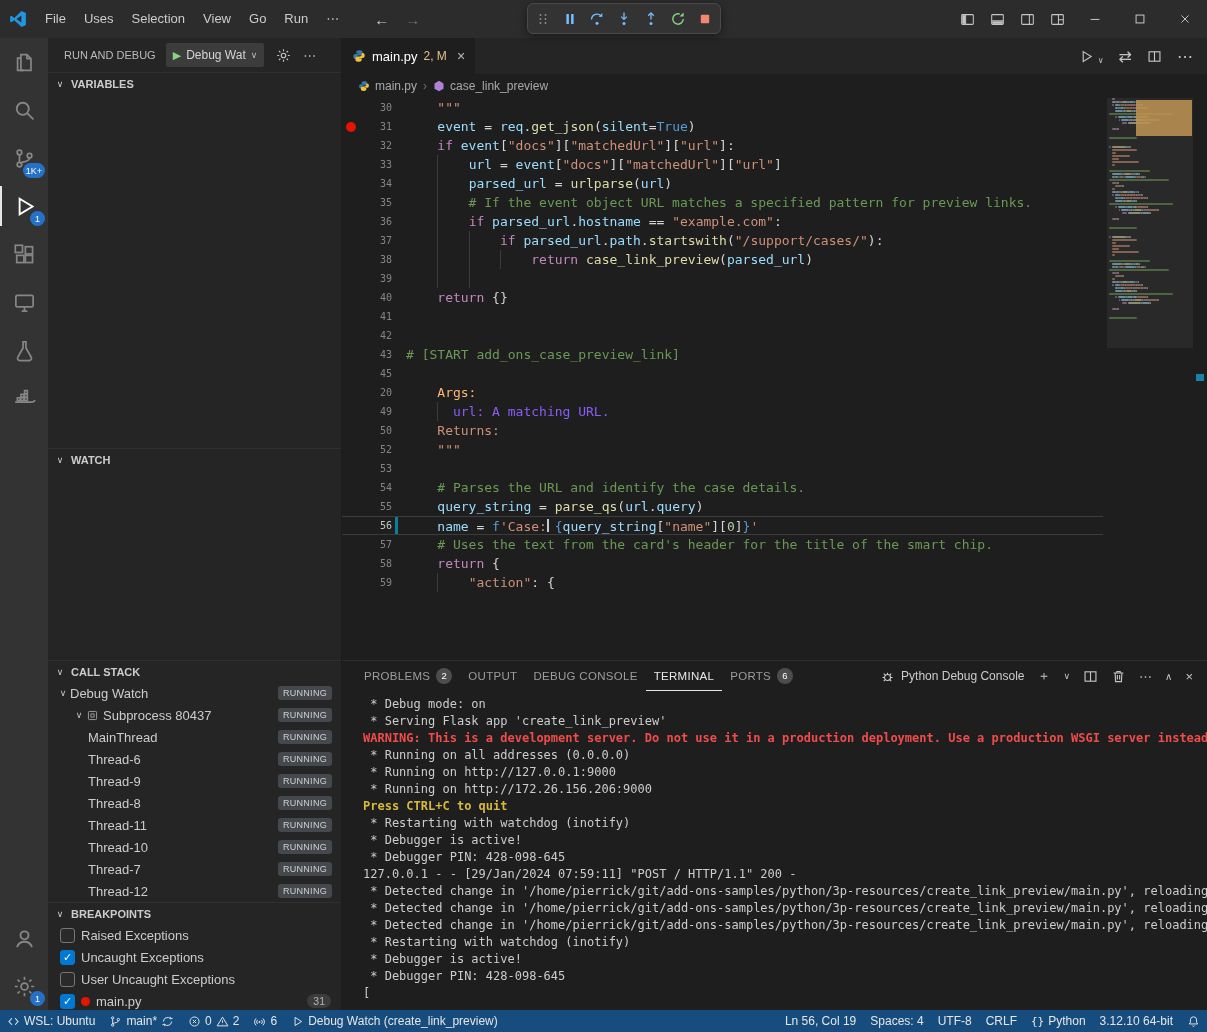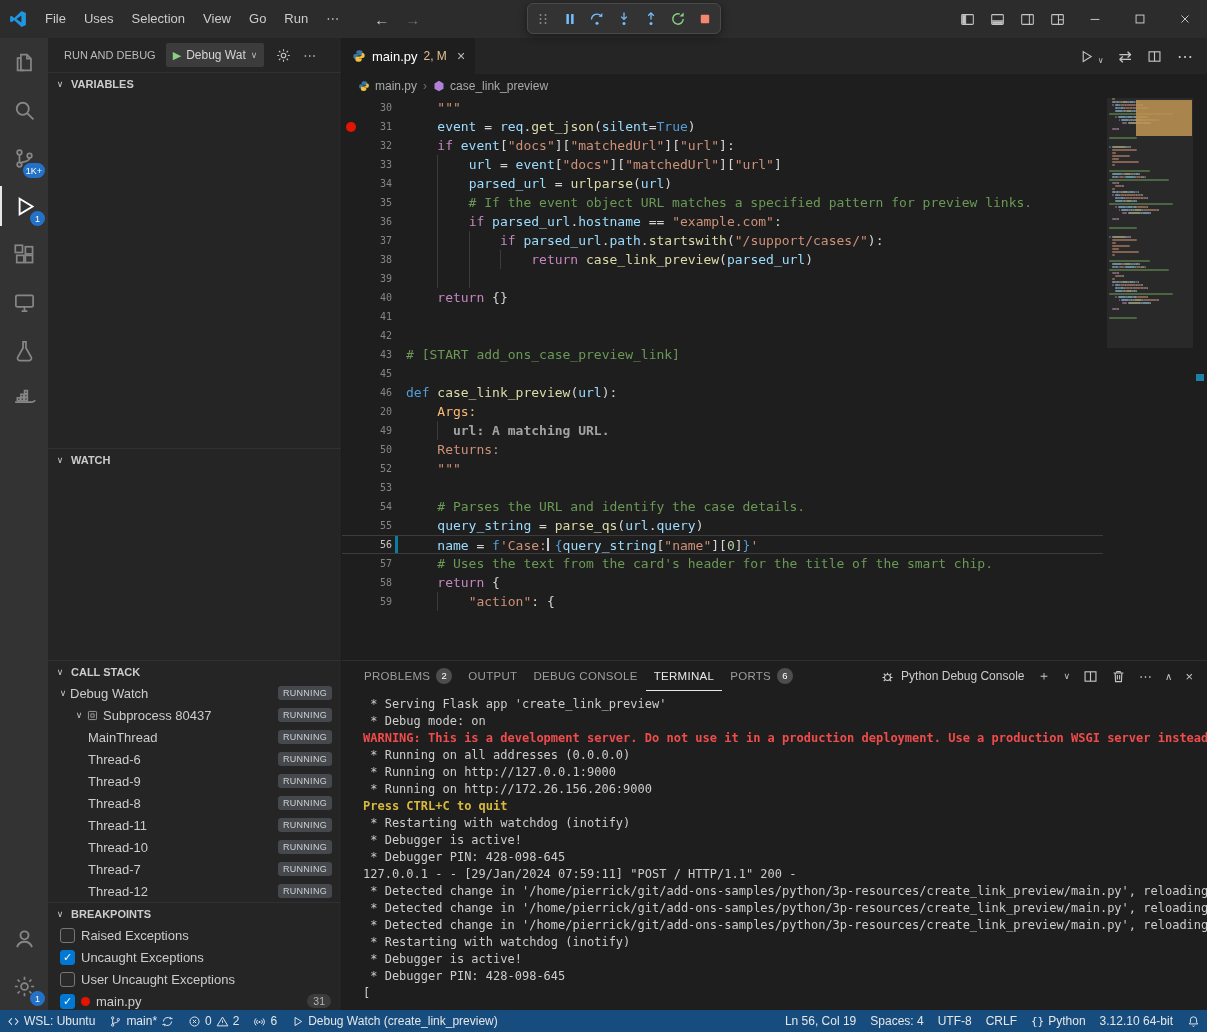--- a/index.html
+++ b/index.html
@@ -604,35 +604,29 @@
             <div class="line-text"><span style="color: rgb(106, 153, 85);"># [START add_ons_case_preview_link]</span></div>
           </div>
           <div class="code-line">
             <div class="bp-col"></div>
             <div class="line-num">45</div>
             <div class="mod-col"></div>
             <div class="line-text"></div>
           </div>
           <div class="code-line">
             <div class="bp-col"></div>
-            <div class="line-num">46</div>
-            <div class="mod-col"></div>
-            <div class="line-text"><span style="color: rgb(86, 156, 214);">def</span><span style="color: rgb(212, 212, 212);"> </span><span style="color: rgb(220, 220, 170);">case_link_preview</span><span style="color: rgb(212, 212, 212);">(</span><span style="color: rgb(156, 220, 254);">url</span><span style="color: rgb(212, 212, 212);">):</span></div>
-          </div>
-          <div class="code-line">
-            <div class="bp-col"></div>
             <div class="line-num">20</div>
             <div class="mod-col"></div>
             <div class="line-text"><span style="color: rgb(212, 212, 212);">    </span><span style="color: #fdba74;">Args:</span></div>
           </div>
           <div class="code-line">
             <div class="bp-col"></div>
             <div class="line-num">49</div>
             <div class="mod-col"></div>
-            <div class="line-text"><span class="indent-guide" style="left: calc(4ch + 5px);"></span><span style="color: rgb(212, 212, 212);">    </span><span style="color: #a3a3a3; font-weight: bold;">  url: A matching URL.</span></div>
+            <div class="line-text"><span class="indent-guide" style="left: calc(4ch + 5px);"></span><span style="color: rgb(212, 212, 212);">    </span><span style="color: #8b5cf6;">  url: A matching URL.</span></div>
           </div>
           <div class="code-line">
             <div class="bp-col"></div>
             <div class="line-num">50</div>
             <div class="mod-col"></div>
             <div class="line-text"><span style="color: rgb(212, 212, 212);">    </span><span style="color: rgb(206, 145, 120);">Returns:</span></div>
           </div>
           <div class="code-line">
             <div class="bp-col"></div>
             <div class="line-num">52</div>
@@ -1130,22 +1124,22 @@
             <svg viewBox="0 0 16 16" fill="none" stroke="currentColor" stroke-width="1.2">
                 <path d="M2.8 4.2h10.4M6.2 4V2.6h3.6V4M4.4 4.4l.5 9h6.2l.5-9M6.8 6.4v4.8M9.2 6.4v4.8"></path>
               </svg>
           </span>
           <span class="glyph-btn">⋯</span>
           <span class="glyph-btn" style="font-size:10px">∧</span>
           <span class="glyph-btn">×</span>
         </div>
       </div>
       <div class="terminal">
+          <div class="t-line"> * Debug mode: on</div>
           <div class="t-line"> * Serving Flask app 'create_link_preview'</div>
-          <div class="t-line"> * Debug mode: on</div>
           <div class="t-line t-r">WARNING: This is a development server. Do not use it in a production deployment. Use a production WSGI server instead.</div>
           <div class="t-line"> * Running on all addresses (0.0.0.0)</div>
           <div class="t-line"> * Running on http://127.0.0.1:9000</div>
           <div class="t-line"> * Running on http://172.26.156.206:9000</div>
           <div class="t-line t-y">Press CTRL+C to quit</div>
           <div class="t-line"> * Restarting with watchdog (inotify)</div>
           <div class="t-line"> * Debugger is active!</div>
           <div class="t-line"> * Debugger PIN: 428-098-645</div>
           <div class="t-line">127.0.0.1 - - [29/Jan/2024 07:59:11] "POST / HTTP/1.1" 200 -</div>
           <div class="t-line"> * Detected change in '/home/pierrick/git/add-ons-samples/python/3p-resources/create_link_preview/main.py', reloading</div>

